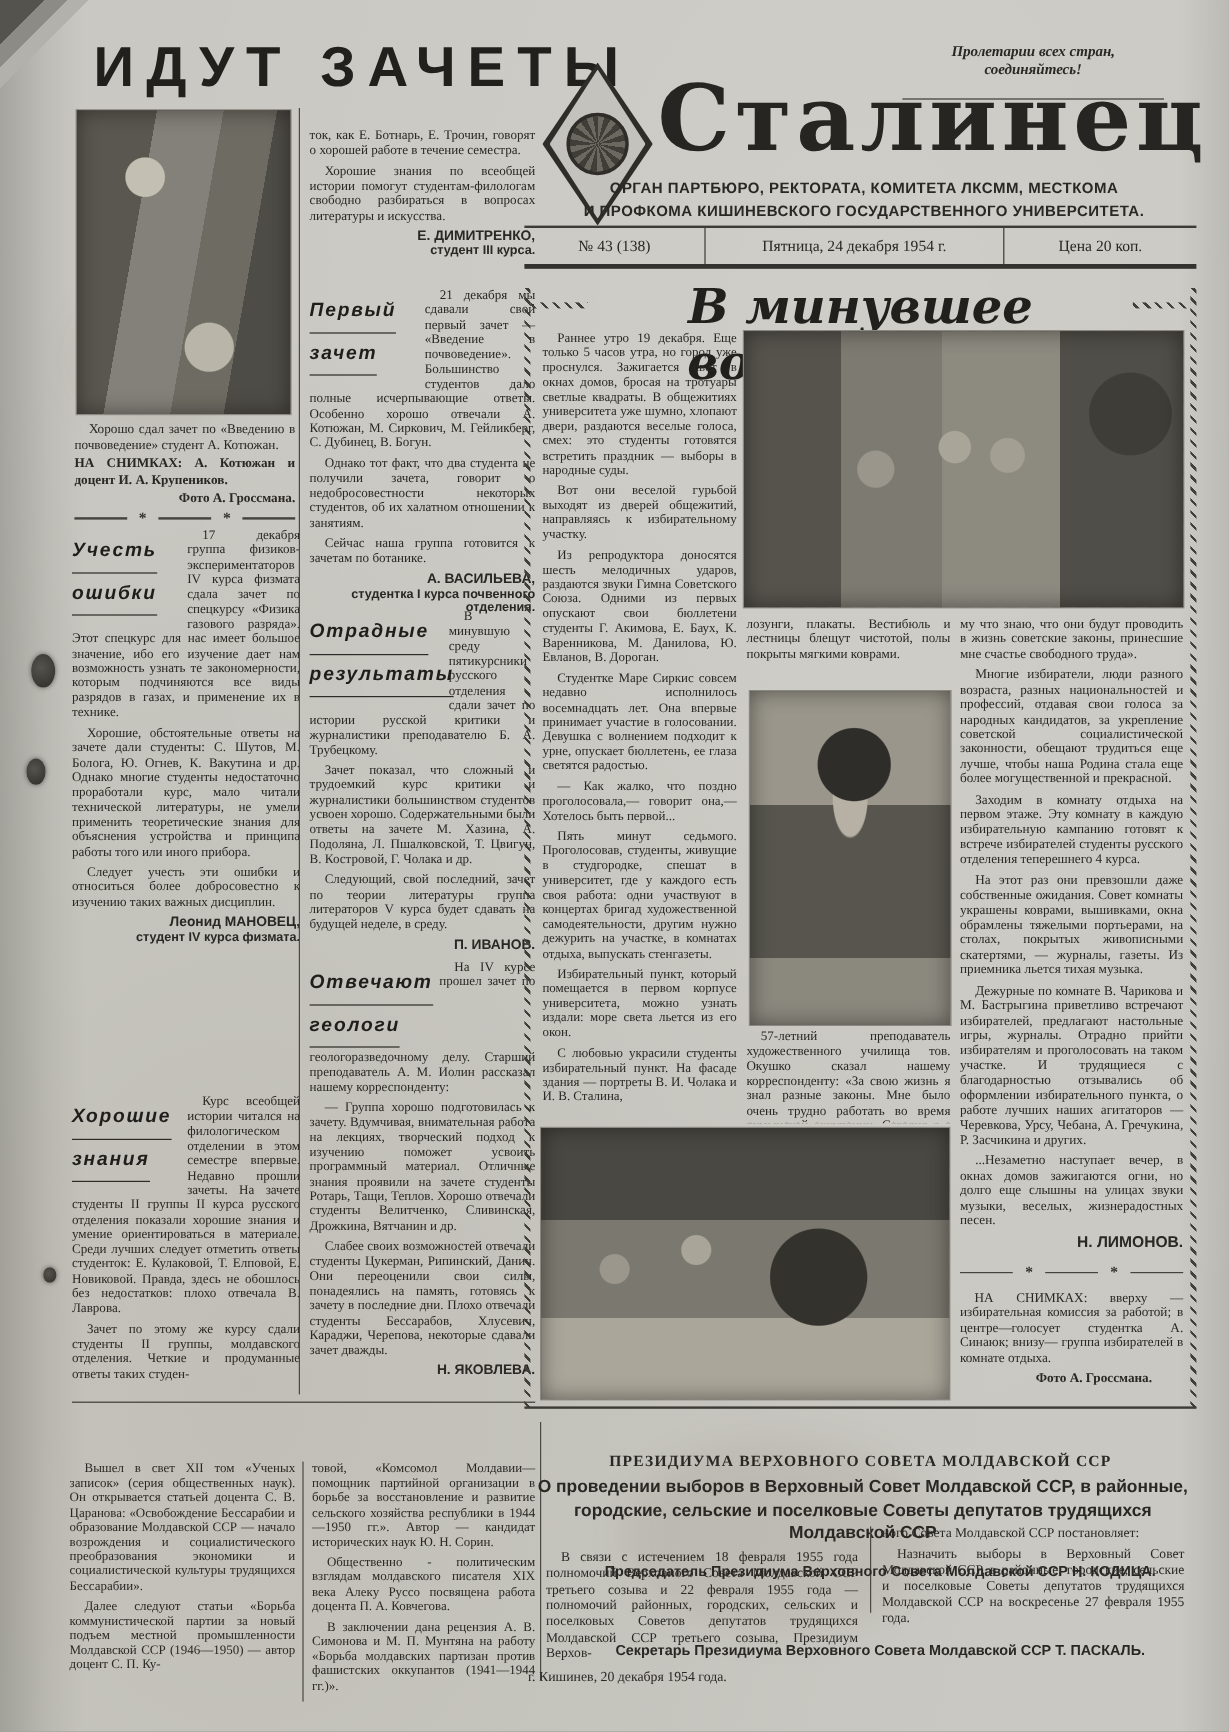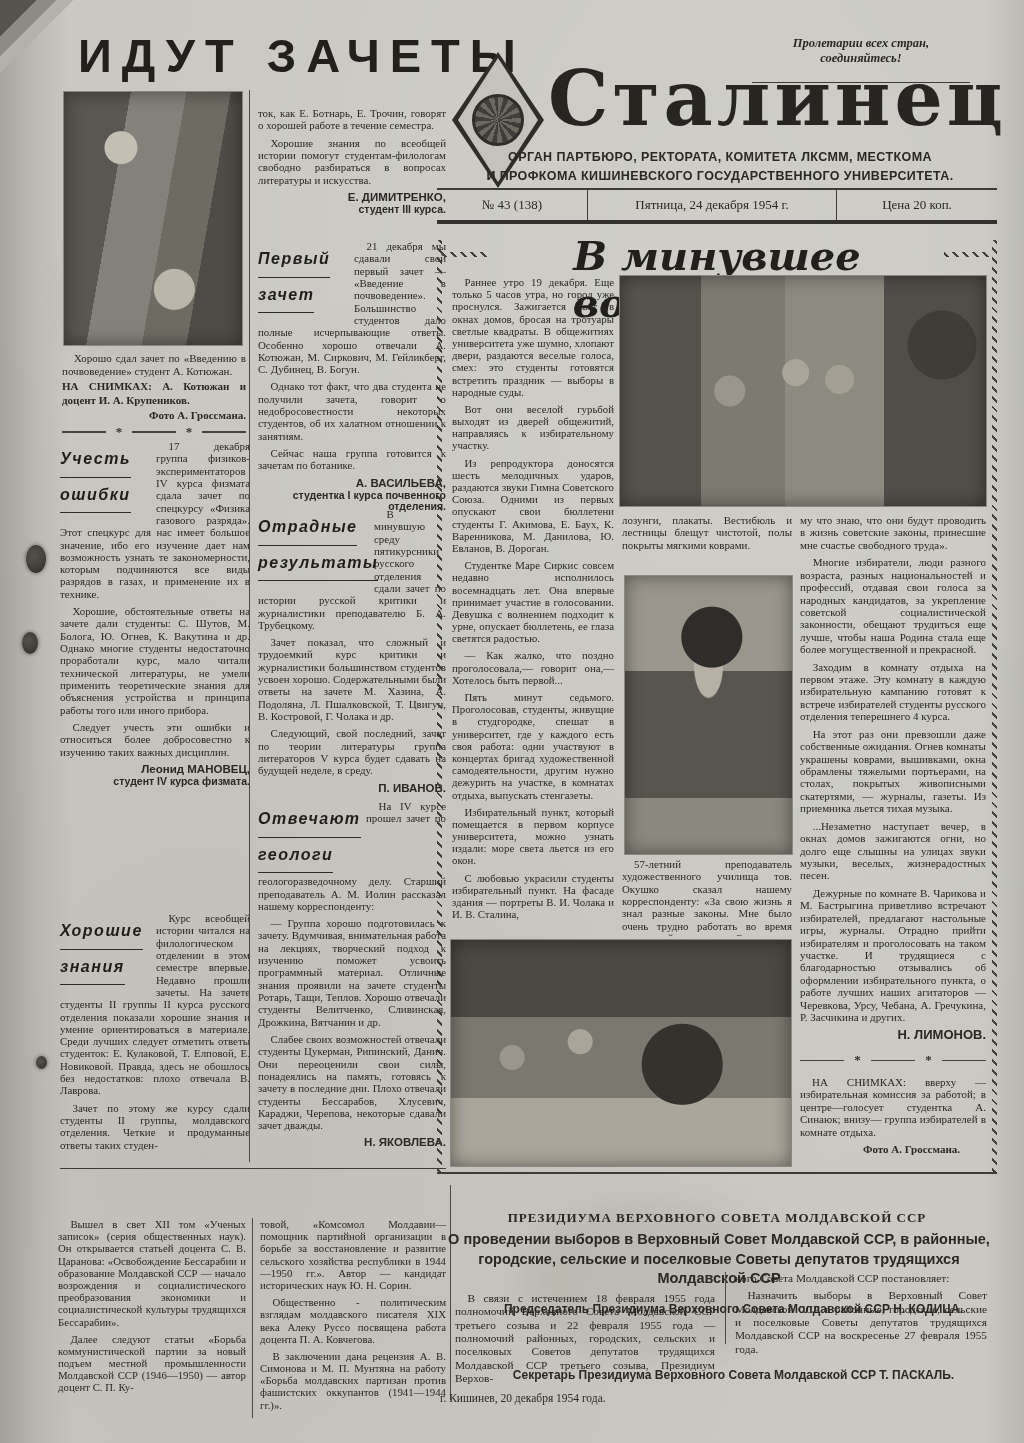--- a/index.html
+++ b/index.html
@@ -223,23 +223,23 @@
         radial-gradient(circle at 18% 52%, #9c978c 0 12px, transparent 13px),
         radial-gradient(circle at 68% 55%, #33322d 0 40px, transparent 41px),
         linear-gradient(180deg, #4a4842 0 34%, #7b786f 34% 70%, #aba69a 70%),
         repeating-linear-gradient(135deg,#54524b 0 8px,#6d6a62 8px 16px),
         #6e6b63;"></div>
 
   <div class="abs col" style="left:800px;top:514px;width:186px;font-size:11px;">
     <p style="text-indent:0;">му что знаю, что они будут проводить в жизнь советские законы, принесшие мне счастье свободного труда».</p>
     <p>Многие избиратели, люди разного возраста, разных национальностей и профессий, отдавая свои голоса за народных кандидатов, за укрепление советской социалистической законности, обещают трудиться еще лучше, чтобы наша Родина стала еще более могущественной и прекрасной.</p>
     <p>Заходим в комнату отдыха на первом этаже. Эту комнату в каждую избирательную кампанию готовят к встрече избирателей студенты русского отделения теперешнего 4 курса.</p>
-    <p>На этот раз они превзошли даже собственные ожидания. Огнев комнаты украшены коврами, вышивками, окна обрамлены тяжелыми портьерами, на столах, покрытых живописными скатертями, — журналы, газеты. Из приемника льется тихая музыка.</p>
+    <p>На этот раз они превзошли даже собственные ожидания. Совет комнаты украшены коврами, вышивками, окна обрамлены тяжелыми портьерами, на столах, покрытых живописными скатертями, — журналы, газеты. Из приемника льется тихая музыка.</p>
+    <p>Дежурные по комнате В. Чарикова и М. Бастрыгина приветливо встречают избирателей, предлагают настольные игры, журналы. Отрадно прийти избирателям и проголосовать на таком участке. И трудящиеся с благодарностью отзывались об оформлении избирательного пункта, о работе лучших наших агитаторов — Черевкова, Урсу, Чебана, А. Гречукина, Р. Засчикина и других.</p>
     <p>...Незаметно наступает вечер, в окнах домов зажигаются огни, но долго еще слышны на улицах звуки музыки, веселых, жизнерадостных песен.</p>
-    <p>Дежурные по комнате В. Чарикова и М. Бастрыгина приветливо встречают избирателей, предлагают настольные игры, журналы. Отрадно прийти избирателям и проголосовать на таком участке. И трудящиеся с благодарностью отзывались об оформлении избирательного пункта, о работе лучших наших агитаторов — Черевкова, Урсу, Чебана, А. Гречукина, Р. Засчикина и других.</p>
     <div class="sig" style="font-size:13px;">Н. ЛИМОНОВ.</div>
     <div class="divider" style="margin:10px 0 8px 0;">
       <span class="ln"></span>
         <span class="st">*</span>
       <span class="ln"></span>
         <span class="st">*</span>
         <span class="ln"></span>
     </div>
     <p style="text-indent:1.1em;">НА СНИМКАХ: вверху — избирательная комиссия за работой; в центре—голосует студентка А. Синаюк; внизу— группа избирателей в комнате отдыха.</p>
     <div class="credit" style="padding-right:26px;">Фото А. Гроссмана.</div>

